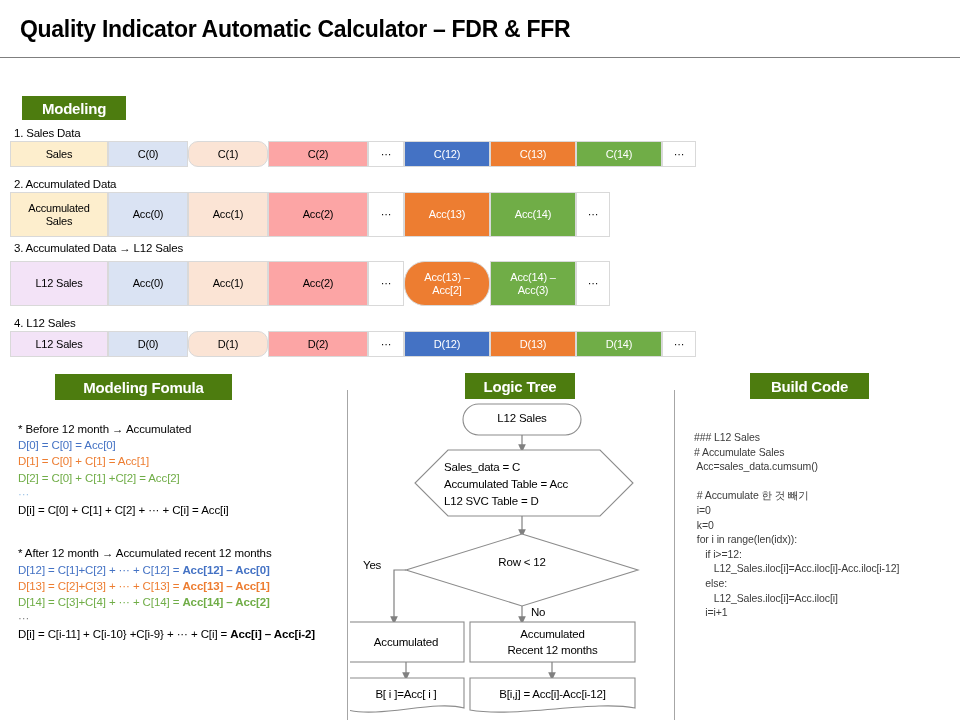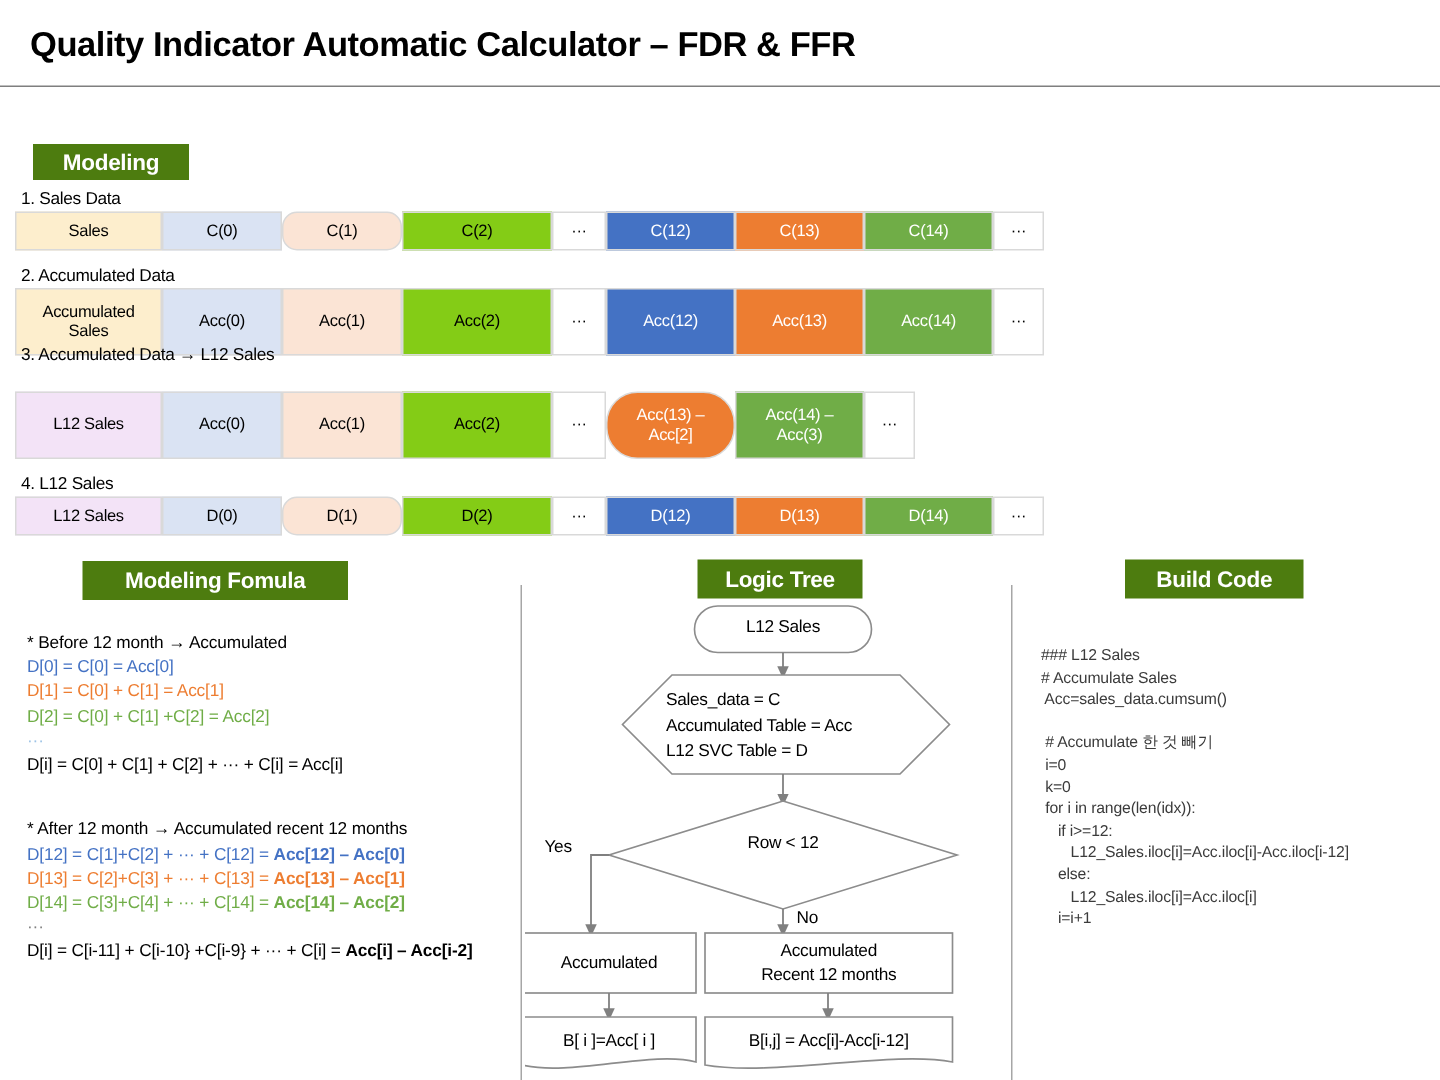--- a/index.html
+++ b/index.html
@@ -39,21 +39,21 @@
     display:flex;align-items:center;justify-content:center;text-align:center;
     font-size:11px;line-height:1.12;letter-spacing:-0.2px;
     padding:0 1px;
   }
   .cell.hdr{font-size:11px;}
   .cell.white{background:#ffffff;}
   .c-cream{background:#fdeecd;}
   .c-lav{background:#f3e3f7;}
   .c-pblue{background:#dae3f3;}
   .c-porange{background:#fbe4d5;}
-  .c-pgreen{background:#84cc16;}
+  .c-pgreen{background:#fca5a5;}
   .c-blue{background:#4472c4;color:#fff;}
   .c-orange{background:#ed7d31;color:#fff;}
   .c-green{background:#70ad47;color:#fff;}
 
   
   .vdiv{position:absolute;width:1px;background:#a6a6a6;}
 
   
   #chip-formula{left:55px;top:374px;width:177px;height:26px;font-size:15px;}
   #chip-logic{left:465px;top:373px;width:110px;height:26px;font-size:15px;text-align:center;}
@@ -111,27 +111,26 @@
       <div class="cell white" style="width: 34px; height: 26px;">···</div>
     </div>
 
   <div class="tblcap" style="left:14px;top:178px;">2. Accumulated Data</div>
   <div class="tbl" id="tbl2" style="left: 10px; top: 192px;">
       <div class="cell c-cream hdr" style="width: 98px; height: 45px;">Accumulated<br>Sales</div>
       <div class="cell c-pblue" style="width: 80px; height: 45px;">Acc(0)</div>
       <div class="cell c-porange" style="width: 80px; height: 45px;">Acc(1)</div>
       <div class="cell c-pgreen" style="width: 100px; height: 45px;">Acc(2)</div>
       <div class="cell white" style="width: 36px; height: 45px;">···</div>
-      <div class="cell c-blue" style="width: 86px; height: 45px;">Acc(12)</div>
       <div class="cell c-orange" style="width: 86px; height: 45px;">Acc(13)</div>
       <div class="cell c-green" style="width: 86px; height: 45px;">Acc(14)</div>
       <div class="cell white" style="width: 34px; height: 45px;">···</div>
     </div>
 
-  <div class="tblcap" style="left:14px;top:231px;">3. Accumulated Data → L12 Sales</div>
+  <div class="tblcap" style="left:14px;top:242px;">3. Accumulated Data → L12 Sales</div>
   <div class="tbl" id="tbl3" style="left: 10px; top: 261px;">
       <div class="cell c-lav hdr" style="width: 98px; height: 45px;">L12 Sales</div>
       <div class="cell c-pblue" style="width: 80px; height: 45px;">Acc(0)</div>
       <div class="cell c-porange" style="width: 80px; height: 45px;">Acc(1)</div>
       <div class="cell c-pgreen" style="width: 100px; height: 45px;">Acc(2)</div>
       <div class="cell white" style="width: 36px; height: 45px;">···</div>
       <div class="cell c-orange" style="width: 86px; height: 45px; border-radius: 21px;">Acc(13) –<br>Acc[2]</div>
       <div class="cell c-green" style="width: 86px; height: 45px;">Acc(14) –<br>Acc(3)</div>
       <div class="cell white" style="width: 34px; height: 45px;">···</div>
     </div>

